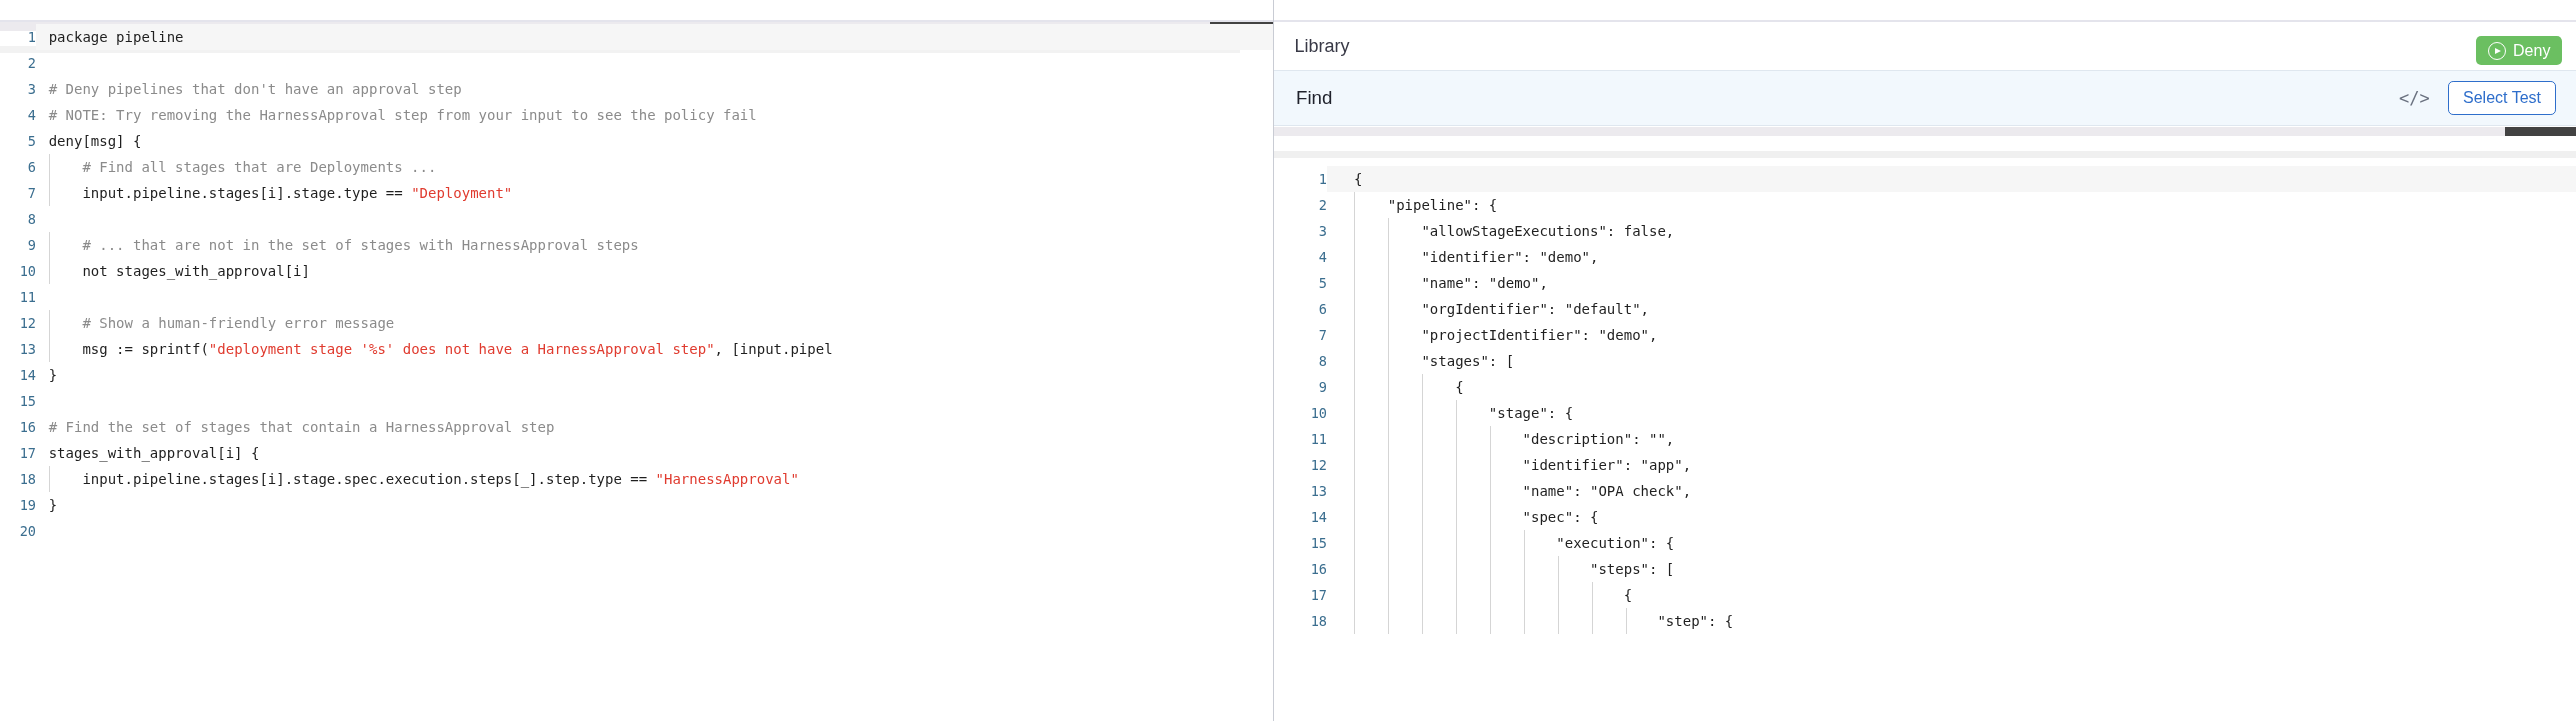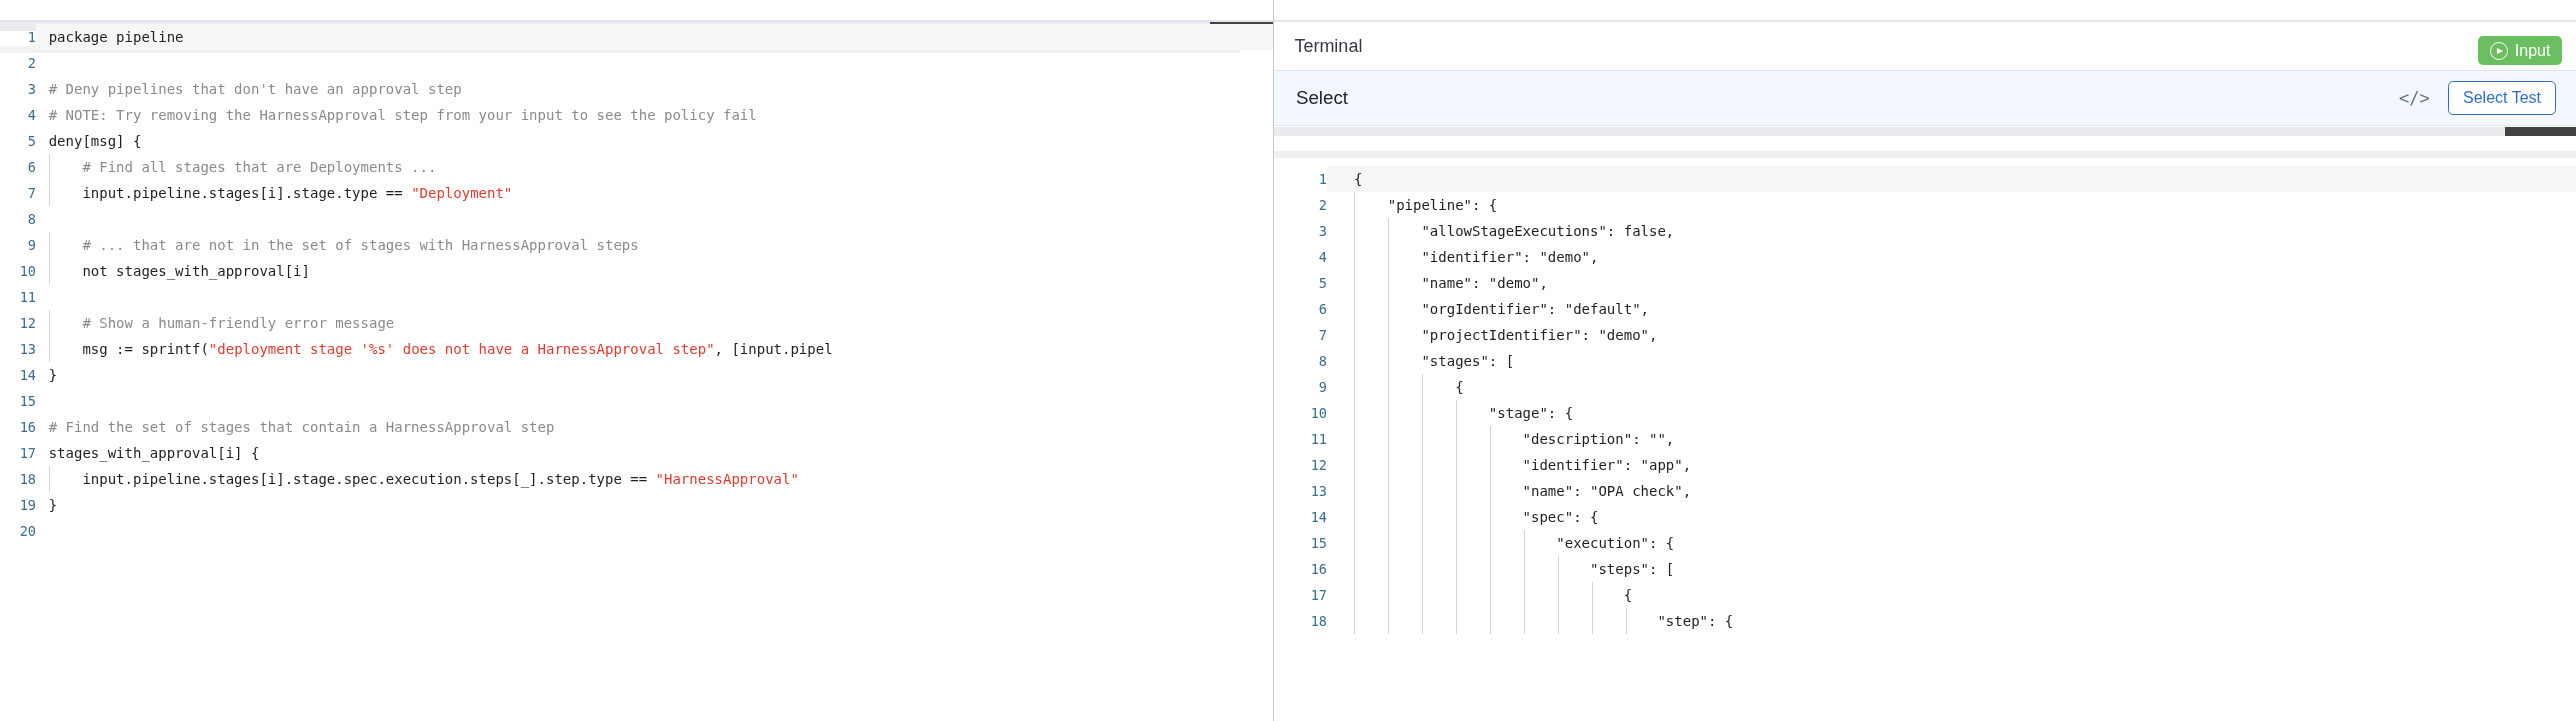--- a/index.html
+++ b/index.html
@@ -155,33 +155,33 @@
     </div>
     <div class="editor-underline"></div>
     <div class="code-area" id="code-area"><div class="code-line active"><div class="ln-num">1</div><div class="ln-text"><span class="tok-plain">package pipeline</span></div></div><div class="code-line"><div class="ln-num">2</div><div class="ln-text"></div></div><div class="code-line"><div class="ln-num">3</div><div class="ln-text"><span class="tok-comment"># Deny pipelines that don't have an approval step</span></div></div><div class="code-line"><div class="ln-num">4</div><div class="ln-text"><span class="tok-comment"># NOTE: Try removing the HarnessApproval step from your input to see the policy fail</span></div></div><div class="code-line"><div class="ln-num">5</div><div class="ln-text"><span class="tok-plain">deny[msg] {</span></div></div><div class="code-line"><div class="ln-num">6</div><div class="ln-text"><span class="ind-guide" style="left: 12.7px;"></span><span class="tok-comment">    # Find all stages that are Deployments ...</span></div></div><div class="code-line"><div class="ln-num">7</div><div class="ln-text"><span class="ind-guide" style="left: 12.7px;"></span><span class="tok-plain">    input.pipeline.stages[i].stage.type == </span><span class="tok-string">"Deployment"</span></div></div><div class="code-line"><div class="ln-num">8</div><div class="ln-text"></div></div><div class="code-line"><div class="ln-num">9</div><div class="ln-text"><span class="ind-guide" style="left: 12.7px;"></span><span class="tok-comment">    # ... that are not in the set of stages with HarnessApproval steps</span></div></div><div class="code-line"><div class="ln-num">10</div><div class="ln-text"><span class="ind-guide" style="left: 12.7px;"></span><span class="tok-plain">    not stages_with_approval[i]</span></div></div><div class="code-line"><div class="ln-num">11</div><div class="ln-text"></div></div><div class="code-line"><div class="ln-num">12</div><div class="ln-text"><span class="ind-guide" style="left: 12.7px;"></span><span class="tok-comment">    # Show a human-friendly error message</span></div></div><div class="code-line"><div class="ln-num">13</div><div class="ln-text"><span class="ind-guide" style="left: 12.7px;"></span><span class="tok-plain">    msg := sprintf(</span><span class="tok-string">"deployment stage '%s' does not have a HarnessApproval step"</span><span class="tok-plain">, [input.pipel</span></div></div><div class="code-line"><div class="ln-num">14</div><div class="ln-text"><span class="tok-plain">}</span></div></div><div class="code-line"><div class="ln-num">15</div><div class="ln-text"></div></div><div class="code-line"><div class="ln-num">16</div><div class="ln-text"><span class="tok-comment"># Find the set of stages that contain a HarnessApproval step</span></div></div><div class="code-line"><div class="ln-num">17</div><div class="ln-text"><span class="tok-plain">stages_with_approval[i] {</span></div></div><div class="code-line"><div class="ln-num">18</div><div class="ln-text"><span class="ind-guide" style="left: 12.7px;"></span><span class="tok-plain">    input.pipeline.stages[i].stage.spec.execution.steps[_].step.type == </span><span class="tok-string">"HarnessApproval"</span></div></div><div class="code-line"><div class="ln-num">19</div><div class="ln-text"><span class="tok-plain">}</span></div></div><div class="code-line"><div class="ln-num">20</div><div class="ln-text"></div></div></div>
   </div>
 
   <div class="right-pane">
     <div class="rp-topline"></div>
 
     <div class="tabbar" id="tabbar">
         <div class="tab">
-          <span>Terminal</span>
+          <span>Library</span>
         </div>
       </div>
 
     <button class="test-btn">
       <span class="play-circle">
         <span class="play-tri"></span>
       </span>
-      <span>Input</span>
+      <span>Deny</span>
     </button>
 
     <div class="input-bar">
-      <span class="input-label">Select</span>
+      <span class="input-label">Find</span>
       <div class="input-actions">
         <span class="code-icon">&lt;/&gt;</span>
         <button class="select-input-btn">Select Test</button>
       </div>
     </div>
 
     <div class="json-hscroll-track"></div>
     <div class="json-hscroll-thumb"></div>
     <div class="json-underline"></div>
 

